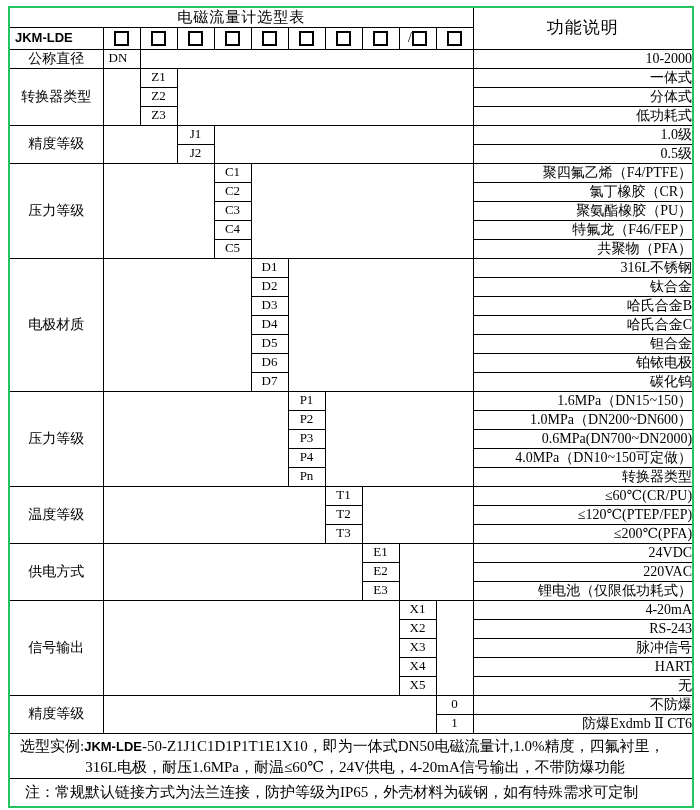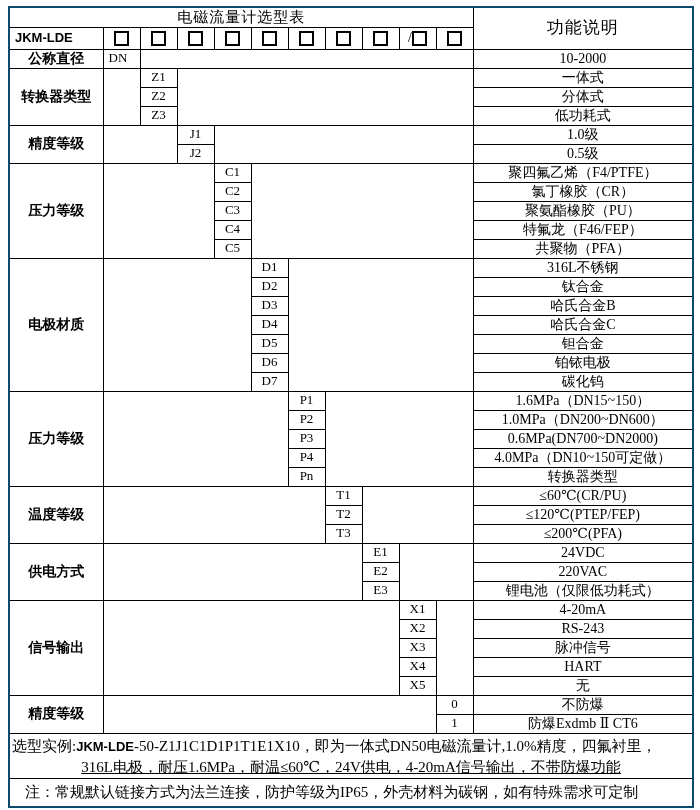--- a/index.html
+++ b/index.html
@@ -4,52 +4,52 @@
 <style>
   html,body{margin:0;padding:0;}
   body{
     width:700px;height:810px;background:#ffffff;color:#000;
     font-family:"Liberation Serif","DejaVu Serif",serif;
     position:relative;overflow:hidden;
   }
   .page{position:absolute;left:8px;top:6px;}
   table.sel{
     border-collapse:collapse;table-layout:fixed;width:684px;
-    border:2px solid #0c4a6e;
+    border:2px solid #22c55e;
   }
   td{
     border:1px solid #000;padding:0;margin:0;
     text-align:center;vertical-align:middle;
     font-size:13px;line-height:1.1;
     overflow:hidden;white-space:nowrap;
   }
   tr{height:19px;}
   tr.r-title{height:20px;}
   tr.r-model{height:22px;}
   td.title{font-size:15px;letter-spacing:1px;}
   td.rhead{font-size:17px;letter-spacing:1px;margin-top:48px;}
-  td.label{font-size:14px;font-weight:bold;}
+  td.label{font-size:14px;}
   td.model{
     font-family:"Liberation Sans","DejaVu Sans",sans-serif;
     font-weight:bold;font-size:13px;text-align:left;padding-left:5px;
   }
   td.code{font-size:13px;}
   td.code.left{text-align:left;padding-left:5px;}
-  td.desc{font-size:14px;}
+  td.desc{font-size:14px;text-align:right;}
   .cb{
     display:inline-block;width:11px;height:11px;
     border:2px solid #000;vertical-align:middle;background:#fff;
     box-sizing:content-box;
   }
   .slash{font-size:14px;vertical-align:middle;}
-  tr.r-example td{height:44px;}
+  tr.r-example td{height:44px;padding-left:8px;}
   tr.r-note td{height:27px;}
   td.example,td.note{white-space:normal;}
   .ex1{text-align:left;padding:1px 0 0 2px;font-size:15px;line-height:20px;}
-  .ex2{text-align:center;font-size:15px;line-height:20px;text-decoration:underline;}
+  .ex2{text-align:center;font-size:15px;line-height:20px;}
   .exmodel{
     font-family:"Liberation Sans","DejaVu Sans",sans-serif;
     font-weight:bold;font-size:13px;
   }
   .note-text{display:block;text-align:left;padding-left:15px;font-size:15px;line-height:25px;}
 </style>
 </head>
 <body>
 
 <div class="page">

